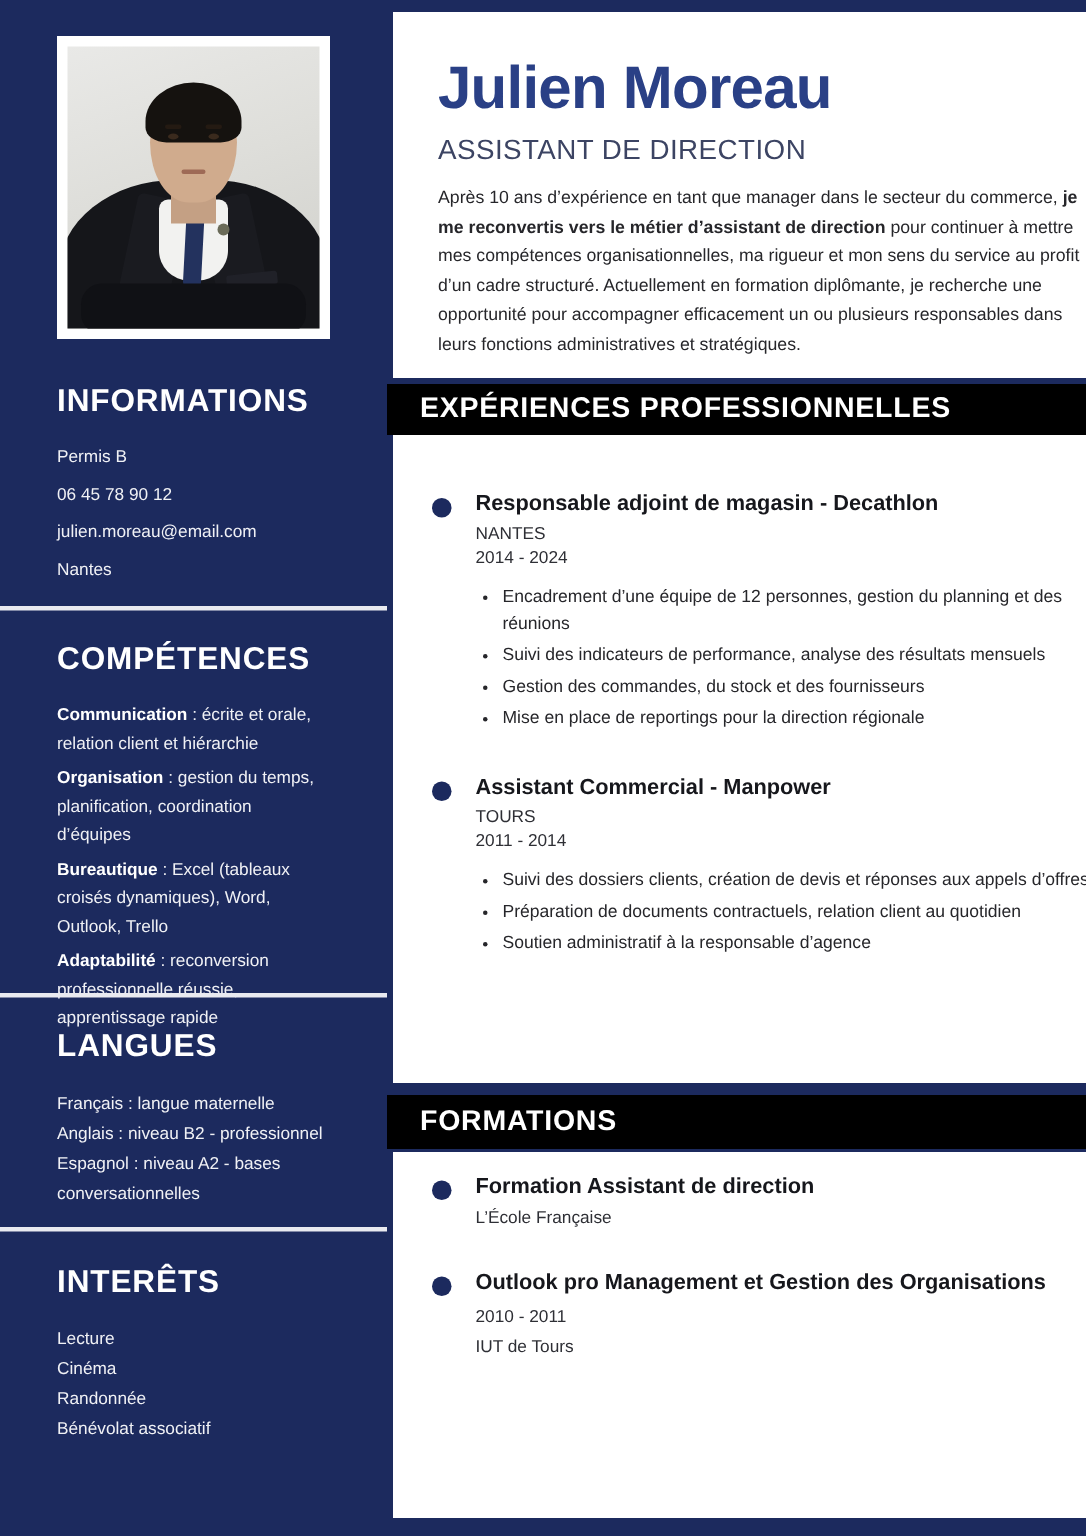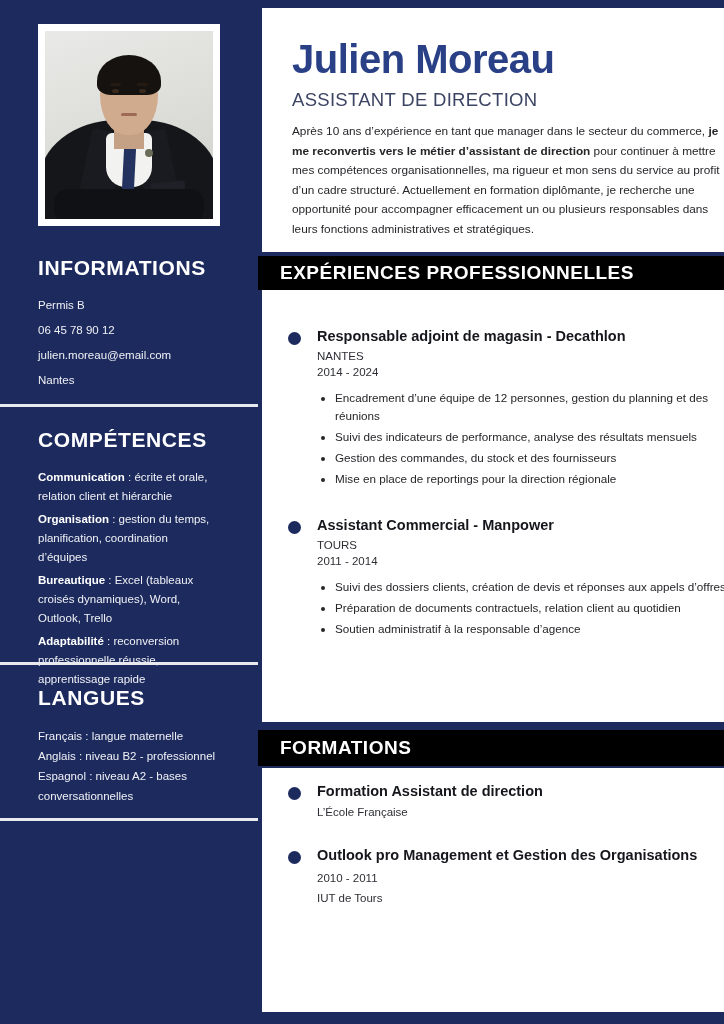--- a/index.html
+++ b/index.html
@@ -382,20 +382,27 @@
 
     <div class="side-section" style="top:686px;">
       <h2 class="side-title">LANGUES</h2>
       <p class="side-item">Français : langue maternelle</p>
       <p class="side-item">Anglais : niveau B2 - professionnel</p>
       <p class="side-item">Espagnol : niveau A2 - bases conversationnelles</p>
     </div>
 
     <div class="side-divider" style="top:818px;"></div>
 
+    <div class="side-section" style="top:843px;">
+      <h2 class="side-title">INTERÊTS</h2>
+      <p class="side-item">Lecture</p>
+      <p class="side-item">Cinéma</p>
+      <p class="side-item">Randonnée</p>
+      <p class="side-item">Bénévolat associatif</p>
+    </div>
 
   </div>
 
   <div id="right">
 
     <div class="card" style="top:8px; height:244px; padding:30px 30px 0 30px;">
       <h1 class="name">Julien Moreau</h1>
       <h2 class="jobtitle">ASSISTANT DE DIRECTION</h2>
       <p class="summary"><span>Après 10 ans d’expérience en tant que manager dans le secteur du commerce, </span><b>je me reconvertis vers le métier d’assistant de direction</b><span> pour continuer à mettre mes compétences organisationnelles, ma rigueur et mon sens du service au profit d’un cadre structuré. Actuellement en formation diplômante, je recherche une opportunité pour accompagner efficacement un ou plusieurs responsables dans leurs fonctions administratives et stratégiques.</span></p>
     </div>

